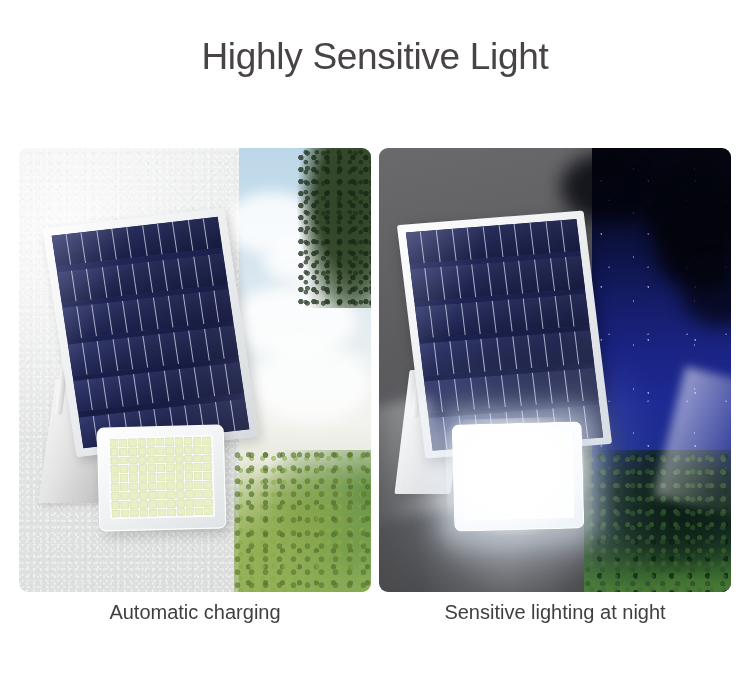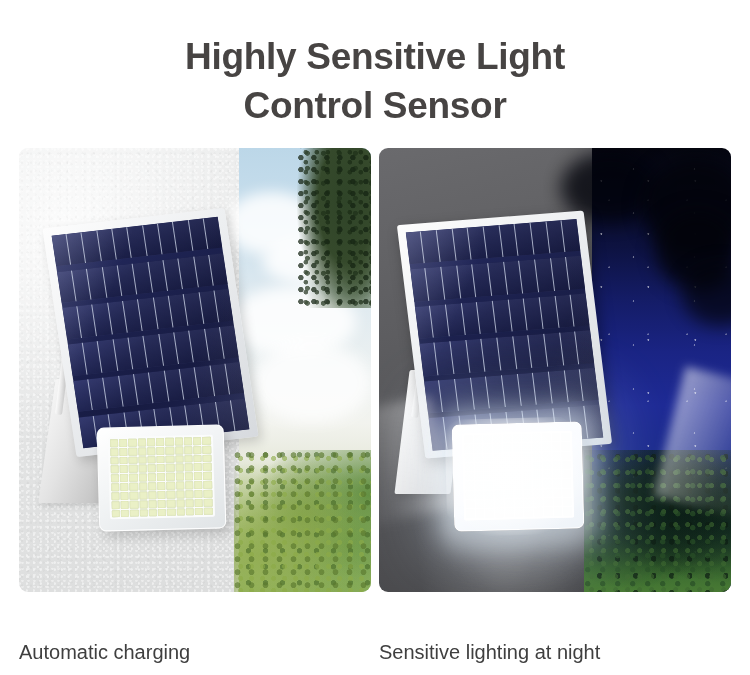--- a/index.html
+++ b/index.html
@@ -19,21 +19,21 @@
   .title-block {
     position: absolute;
     left: 0;
     top: 32px;
     width: 750px;
     text-align: center;
   }
   .title-line {
     display: block;
     font-size: 37px;
-    font-weight: bold;
+    font-weight: normal;
     color: #474443;
     line-height: 1.33;
     letter-spacing: -0.3px;
   }
 
   
   .panels {
     position: absolute;
     left: 19px;
     top: 148px;
@@ -418,36 +418,34 @@
     position: absolute;
     left: 19px;
     top: 596px;
     width: 712px;
     height: 70px;
     display: flex;
     gap: 8px;
   }
   .caption {
     width: 352px;
-    text-align: left;
+    text-align: center;
     color: #3f3f3f;
     font-size: 20px;
     line-height: 1.28;
     padding-top: 4px;
     box-sizing: border-box;
-    margin-top: 40px;
   }
   .caption span { display: block; }
 </style>
 </head>
 <body>
 
 <div class="title-block">
   <span class="title-line">Highly Sensitive Light</span>
-  <span class="title-line">Control Sensor</span>
 </div>
 
 <div class="panels">
 
   <div class="scene scene-day">
     <div class="wall">
       <div class="wall-texture"></div>
     </div>
     <div class="outdoor">
       <div class="day-cloud c1"></div>

